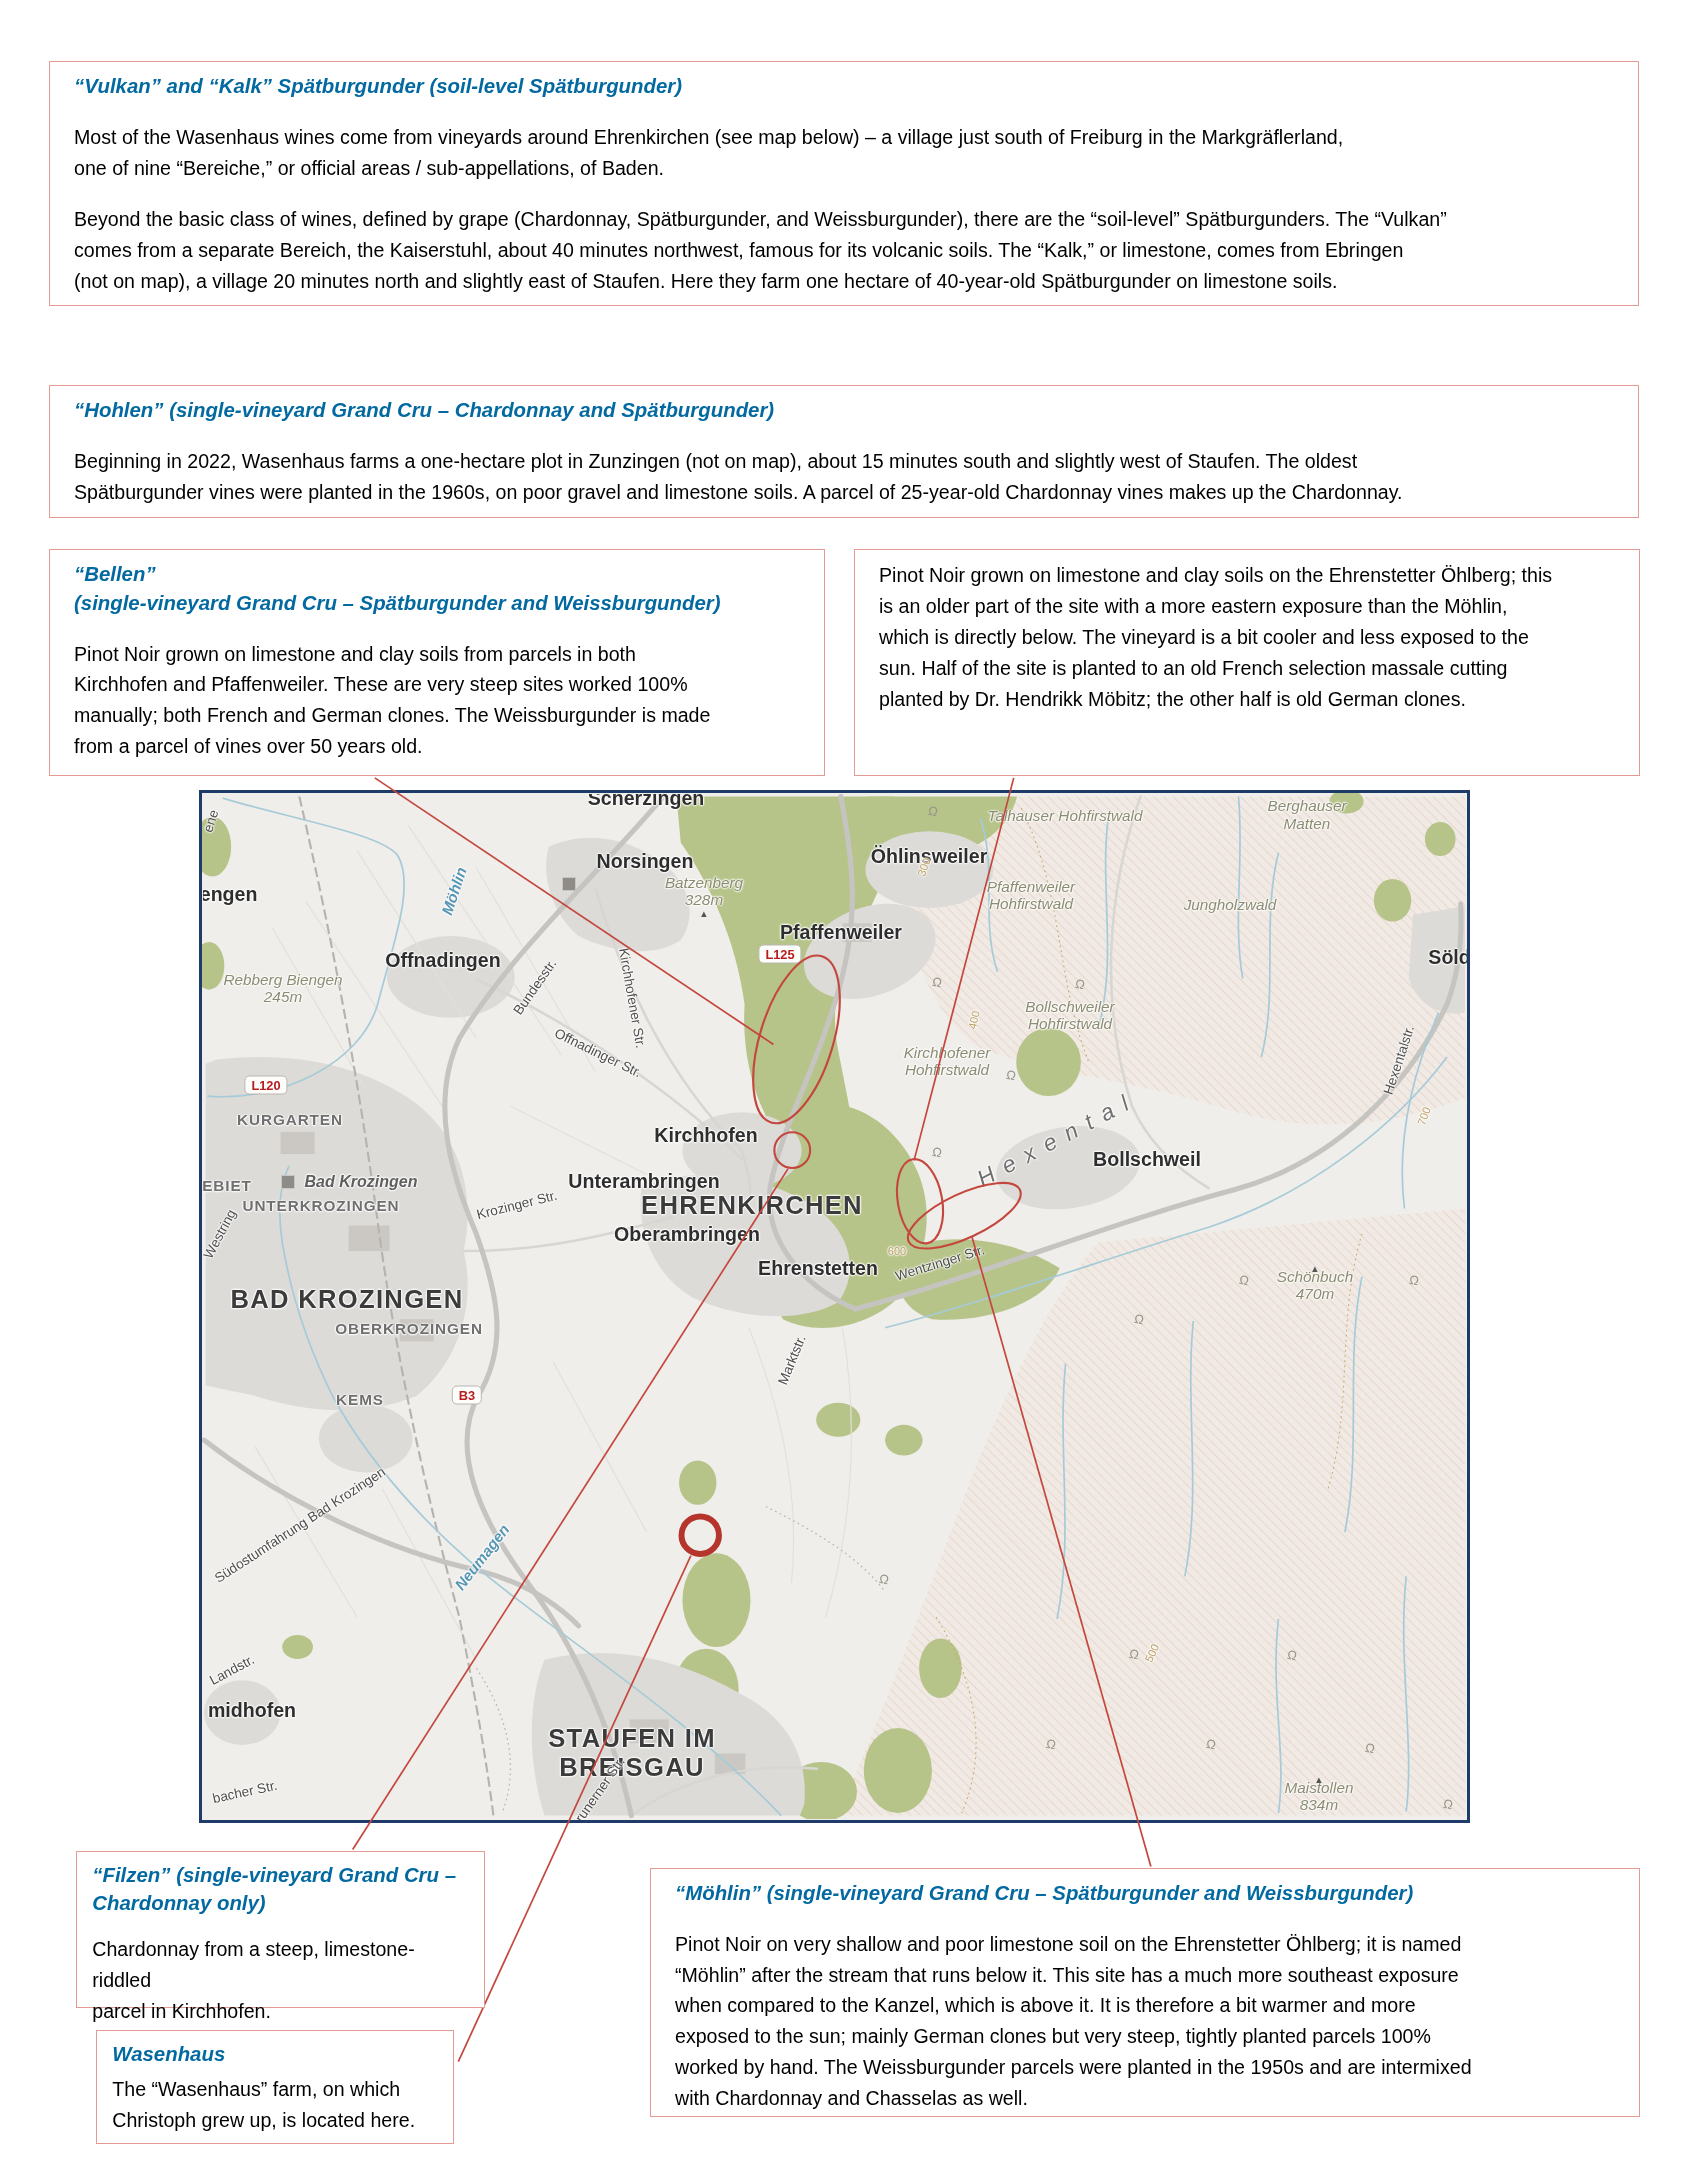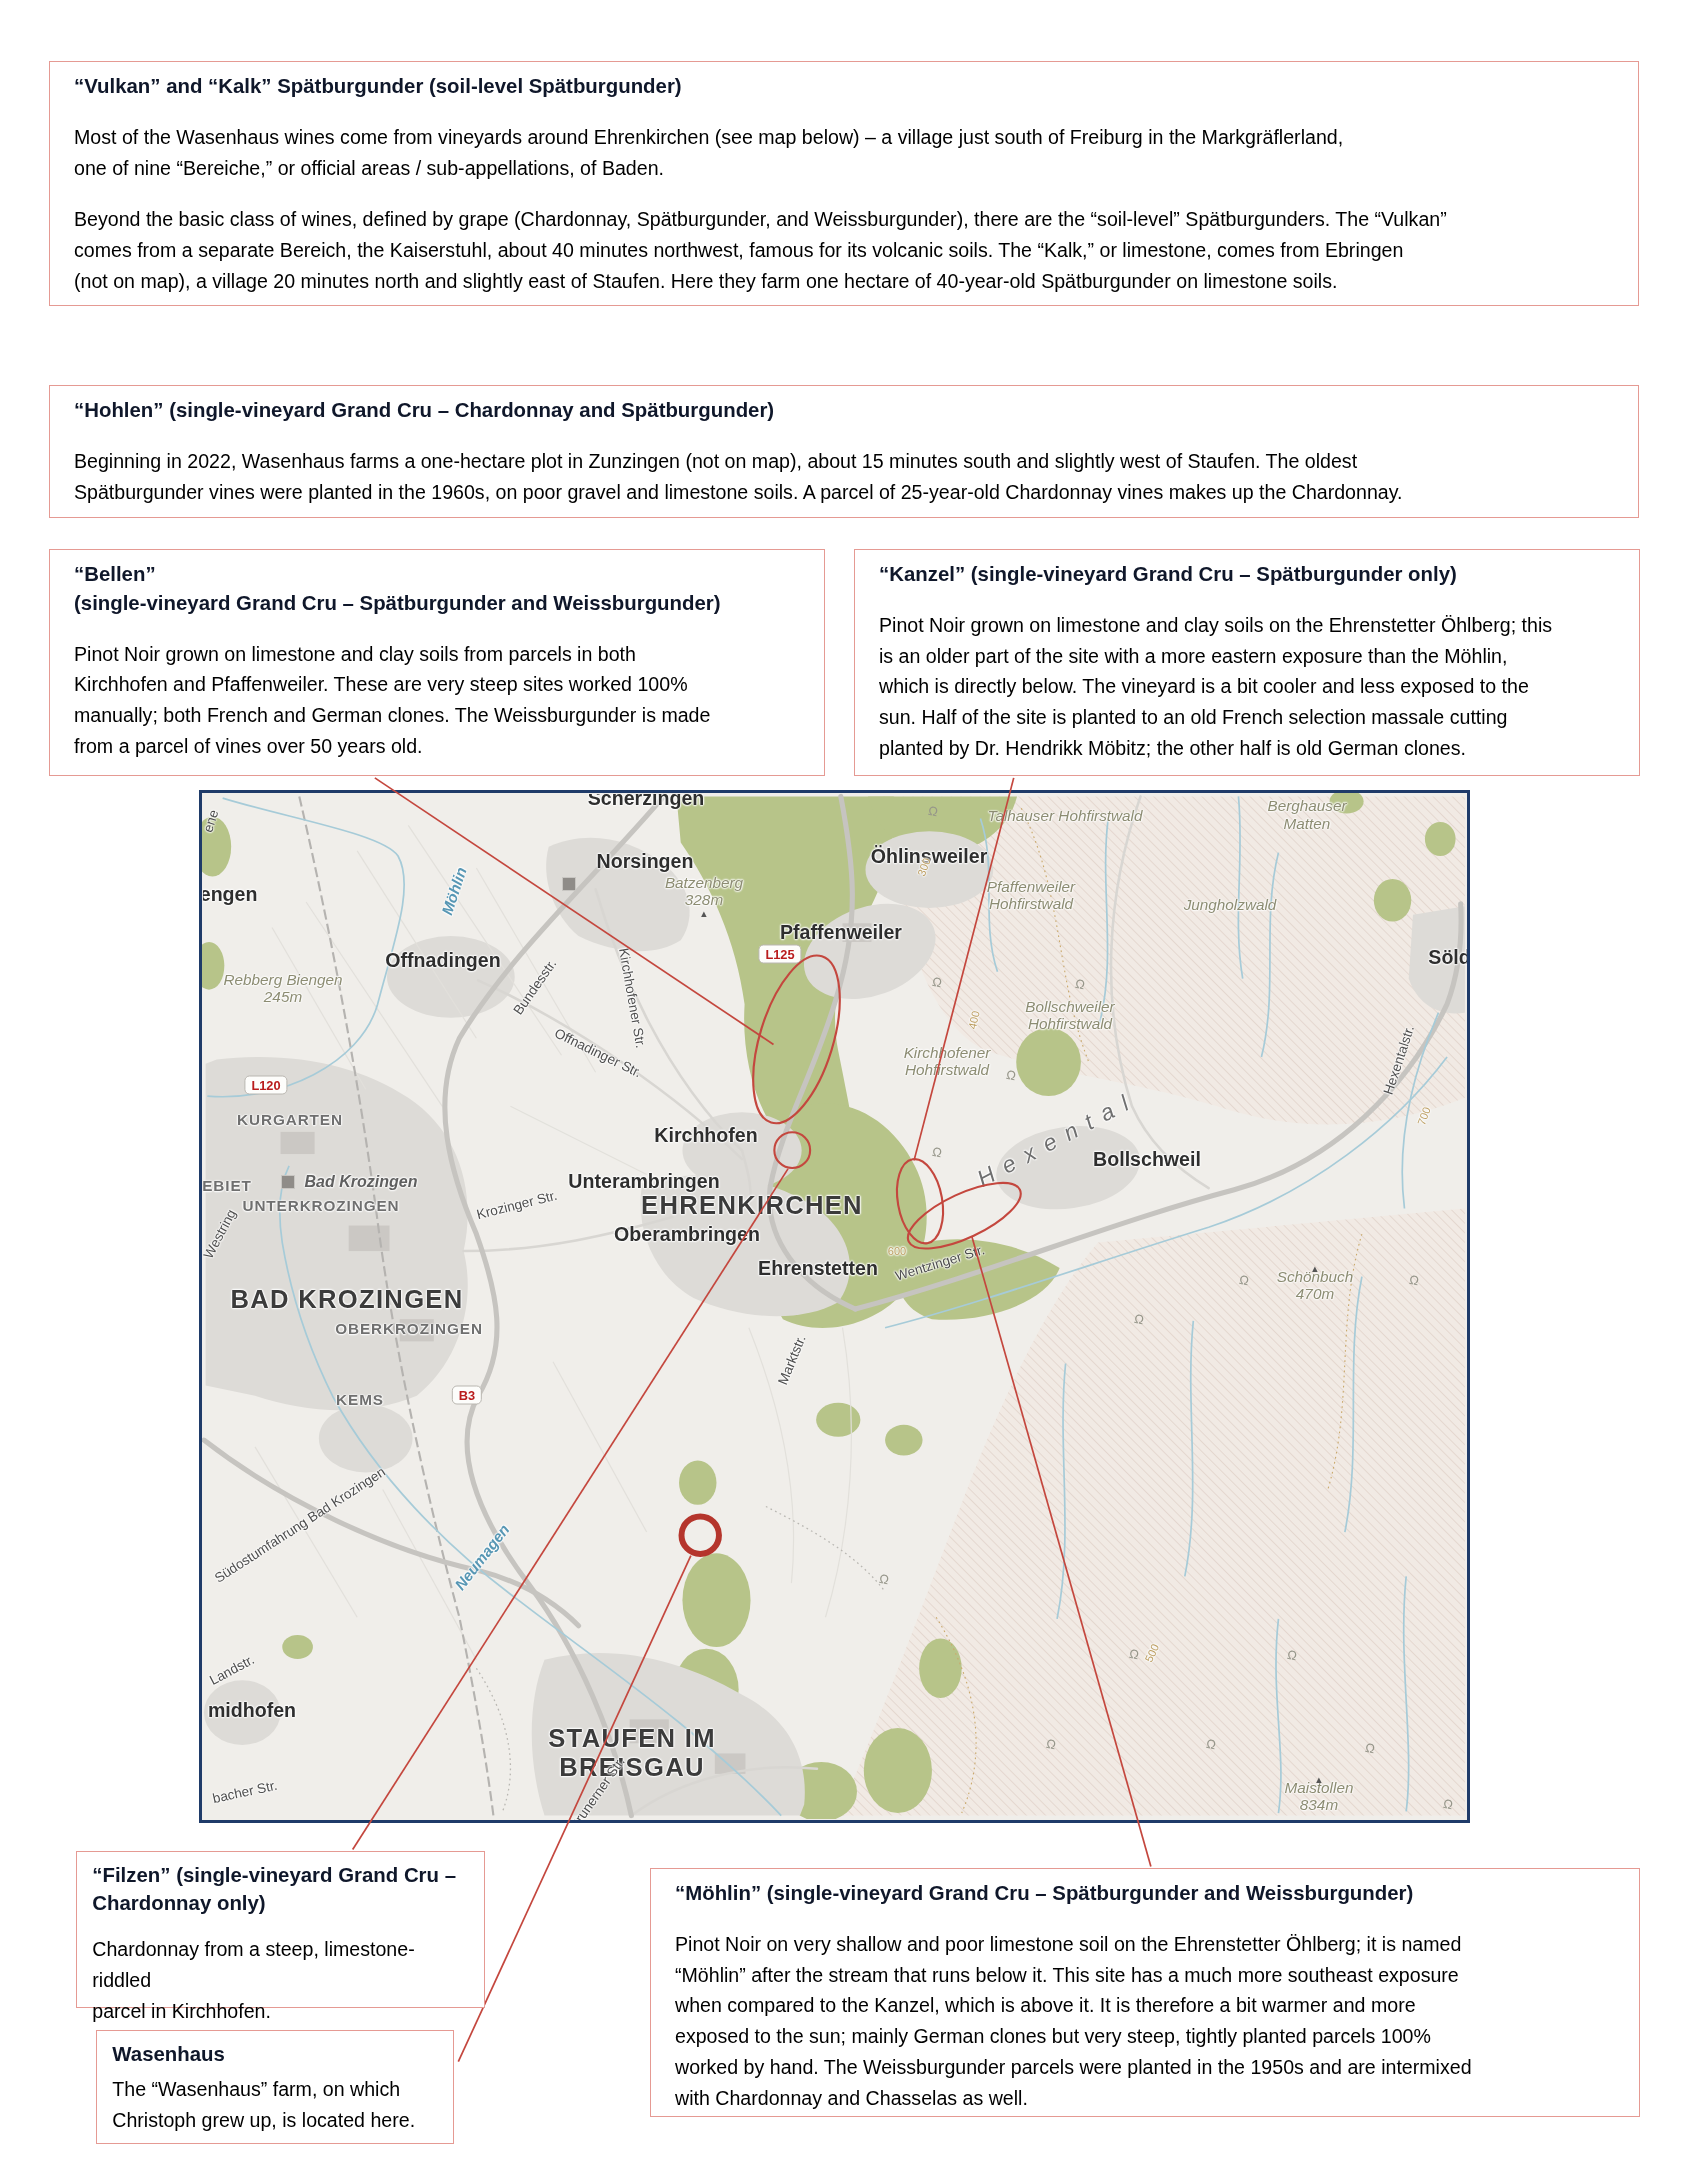--- a/index.html
+++ b/index.html
@@ -2,22 +2,22 @@
 <html style="font-size:13.6px"><head>
 <meta charset="utf-8">
 <style>
   html,body{margin:0;padding:0;background:#fff;}
   .page{position:relative;width:1685px;height:2181px;background:#ffffff;
         font-family:"Liberation Sans", sans-serif;overflow:hidden;}
 
   
   .note-box{position:absolute;background:#ffffff;border:1.7px solid #e59a93;
             box-sizing:border-box;padding:10.2px 24px 8.5px 24px;z-index:4;}
-  .note-title{margin:0 0 20.4px 0;font-size:20.4px;font-weight:bold;color:#0f172a;
-              line-height:1.42;white-space:pre-line;}
+  .note-title{margin:0 0 20.4px 0;font-size:20.4px;font-weight:bold;color:#0369a1;
+              line-height:1.42;white-space:pre-line;font-style:italic;}
   .note-box p{margin:0 0 20.4px 0;font-size:19.6px;color:#000;line-height:1.58;
               white-space:pre-line;}
   .tight{padding:8.5px 15.3px 6.8px 15.3px;}
   .tight .note-title{margin-bottom:15.3px;}
   .tight p{margin-bottom:10.2px;}
   .wasen .note-title{margin-bottom:5.1px;}
 
   
   .map{position:absolute;left:199px;top:790px;width:1271px;height:1033px;
        border:3.4px solid #1f3b69;box-sizing:border-box;background:#f0eeea;z-index:1;}
@@ -70,21 +70,20 @@
   <section class="note-box" style="left:49px;top:549px;width:776px;height:227px;">
     <h3 class="note-title">“Bellen”
 (single-vineyard Grand Cru – Spätburgunder and Weissburgunder)</h3>
     <p>Pinot Noir grown on limestone and clay soils from parcels in both
 Kirchhofen and Pfaffenweiler. These are very steep sites worked 100%
 manually; both French and German clones. The Weissburgunder is made
 from a parcel of vines over 50 years old.</p>
   </section>
 
   <section class="note-box" style="left:854px;top:549px;width:786px;height:227px;">
-    <h3 class="note-title">“Kanzel” (single-vineyard Grand Cru – Spätburgunder only)</h3>
     <p>Pinot Noir grown on limestone and clay soils on the Ehrenstetter Öhlberg; this
 is an older part of the site with a more eastern exposure than the Möhlin,
 which is directly below. The vineyard is a bit cooler and less exposed to the
 sun. Half of the site is planted to an old French selection massale cutting
 planted by Dr. Hendrikk Möbitz; the other half is old German clones.</p>
   </section>
 
   <div class="map">
     <svg class="base" viewBox="238 932 1484 1205">
       <defs>

